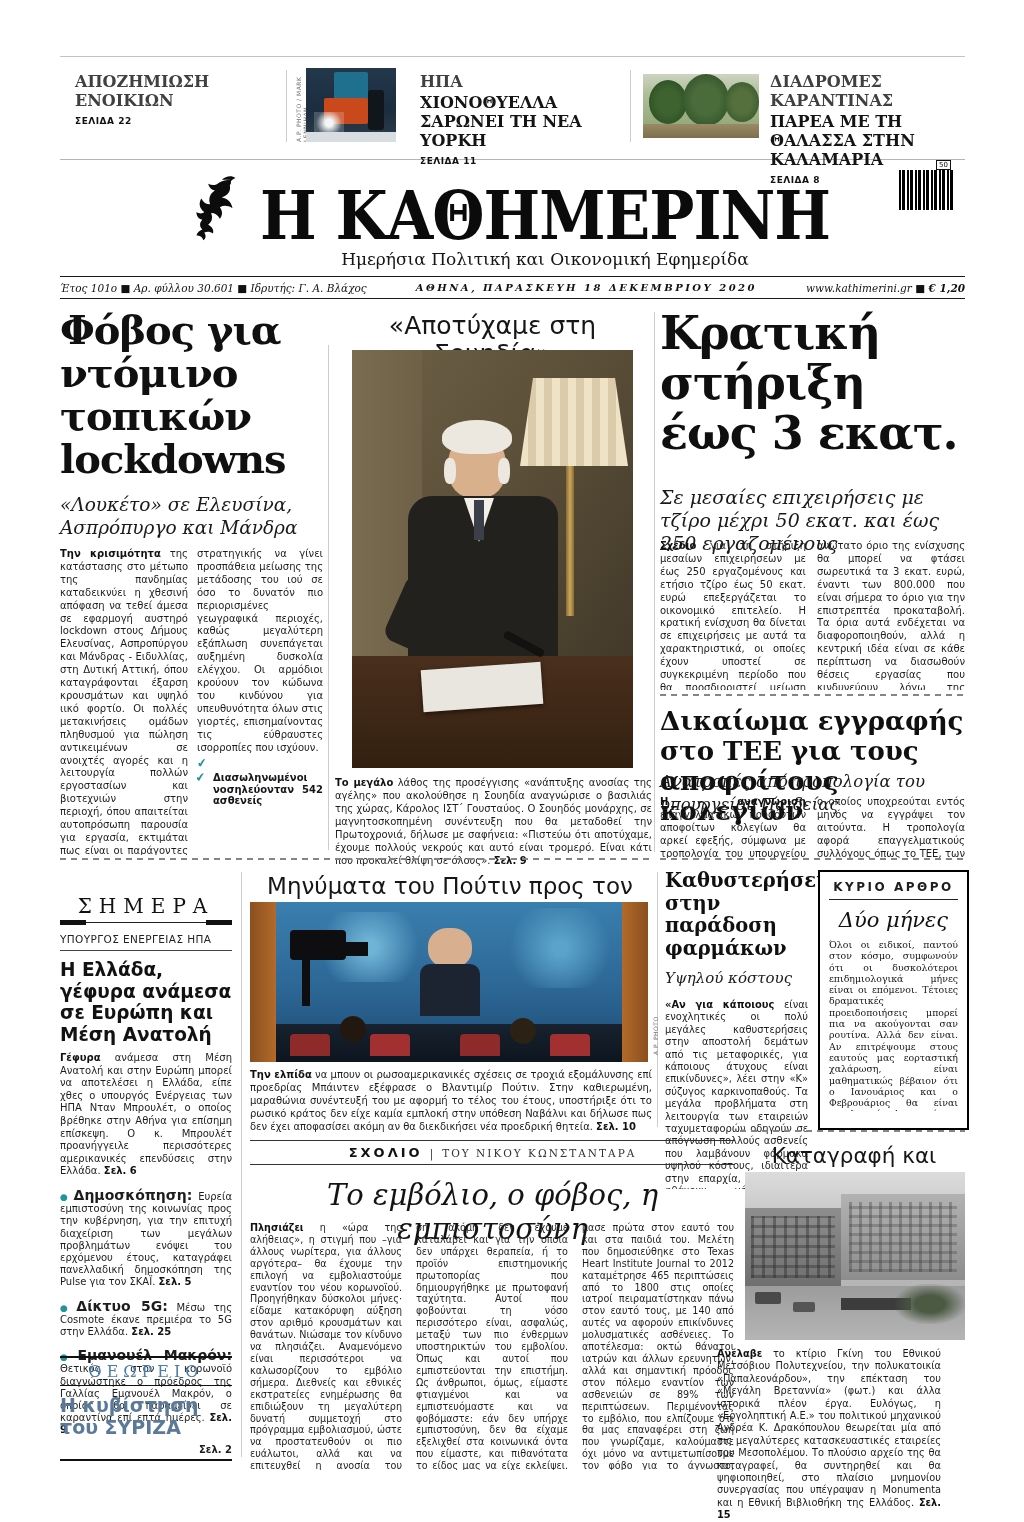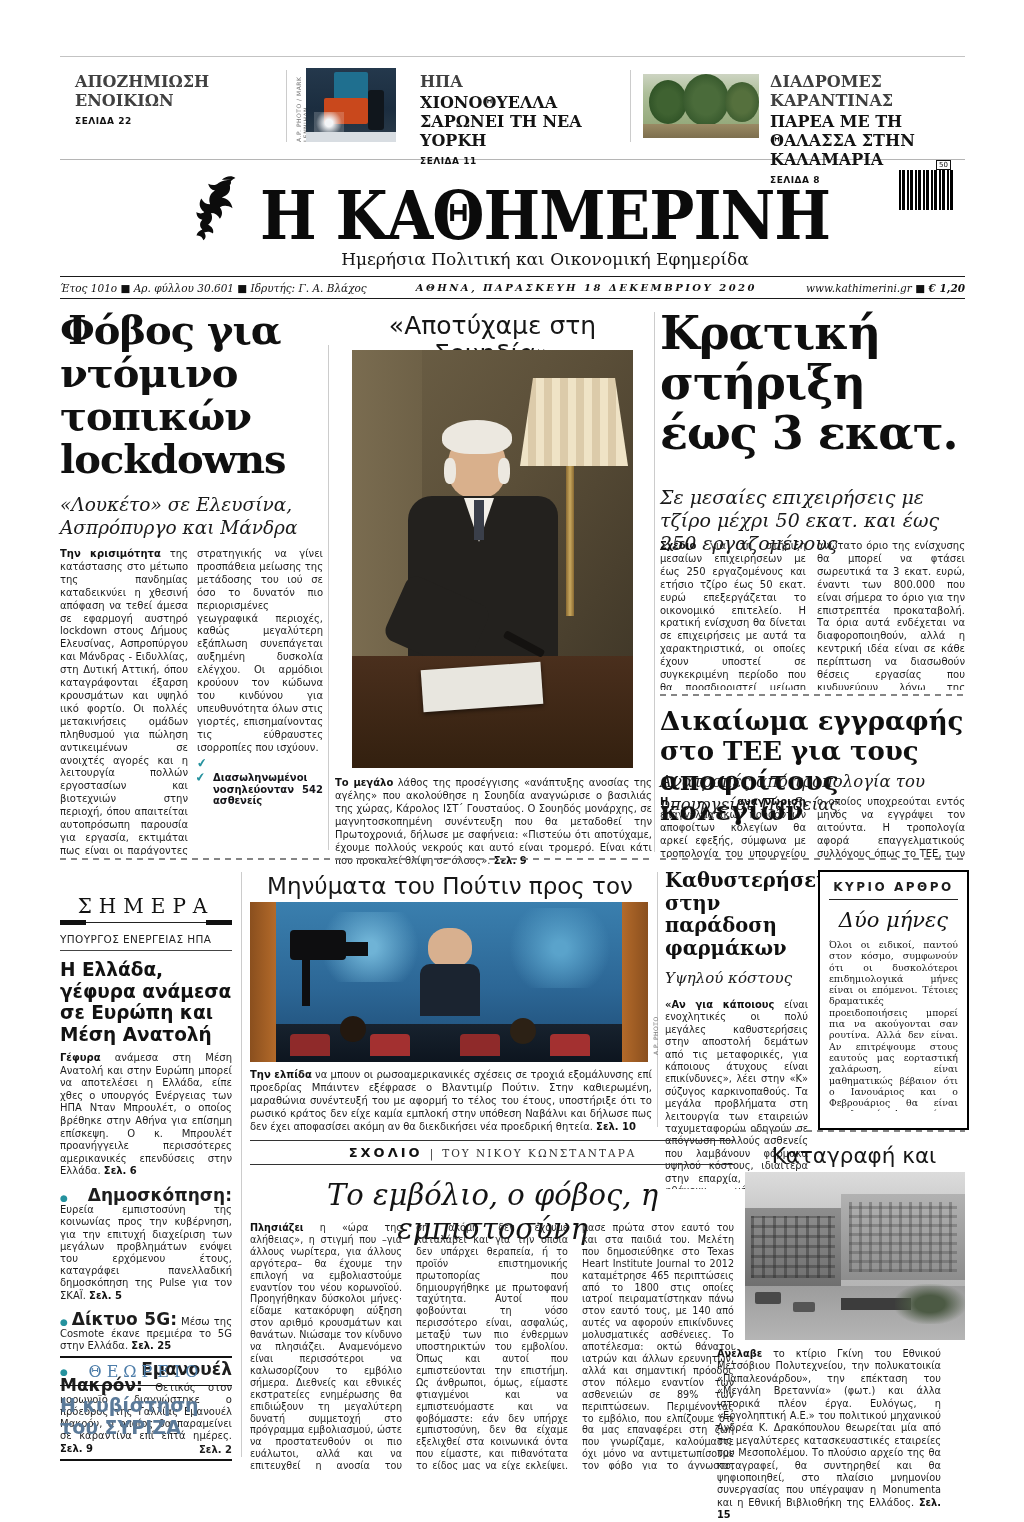--- a/index.html
+++ b/index.html
@@ -45,21 +45,21 @@
   .h-tee{font-family:"DejaVu Serif",serif;font-weight:bold;font-size:26px;line-height:30px;color:#101010;}
   
   .sim-head{font-family:"DejaVu Serif",serif;font-size:20px;letter-spacing:7px;text-align:center;color:#111;}
   .sim-bar{height:1px;background:#222;position:relative;margin-top:4px;}
   .sim-bar:before,.sim-bar:after{content:"";position:absolute;top:-2px;width:26px;height:5px;background:#111;}
   .sim-bar:before{left:0;} .sim-bar:after{right:0;}
   .sim-kicker{font-size:10.5px;letter-spacing:.4px;color:#222;padding:10px 0 5px 0;border-bottom:1px solid #444;}
   .sim-title{font-size:18.5px;line-height:21.5px;font-weight:bold;color:#121212;margin-top:8px;}
   .sim-body{font-size:10px;line-height:12.6px;margin-top:7px;}
   .sim-item{font-size:10px;line-height:12.2px;margin-top:11px;}
-  .sim-item .lbl{font-weight:bold;font-size:17px;margin-top:20px;}
+  .sim-item .lbl{font-weight:bold;font-size:14px;margin-top:20px;}
   .dot{color:#25929e;font-size:9px;margin-right:3px;}
   .theo-head{font-family:"DejaVu Serif",serif;font-size:16px;letter-spacing:5px;color:#4d7da9;text-align:center;padding:4px 0;}
   .theo-title{font-size:19px;line-height:22px;font-weight:bold;color:#5b7a99;margin-top:8px;}
   
   .edbox{position:absolute;border:2px solid #000;background:#fff;padding:8px 9px;}
   .edbox .hd{font-size:12px;font-weight:bold;letter-spacing:2.5px;text-align:center;border-bottom:1px solid #222;padding-bottom:5px;}
   .edbox .ttl{font-family:"DejaVu Serif",serif;font-style:italic;font-size:21px;text-align:center;margin:8px 0 7px 0;color:#111;}
   .edbox .bd{font-family:"DejaVu Serif",serif;font-size:9.4px;line-height:11.3px;text-align:justify;color:#151515;}
   
   .sch-head{display:flex;justify-content:center;align-items:baseline;gap:7px;padding:4px 0;}

